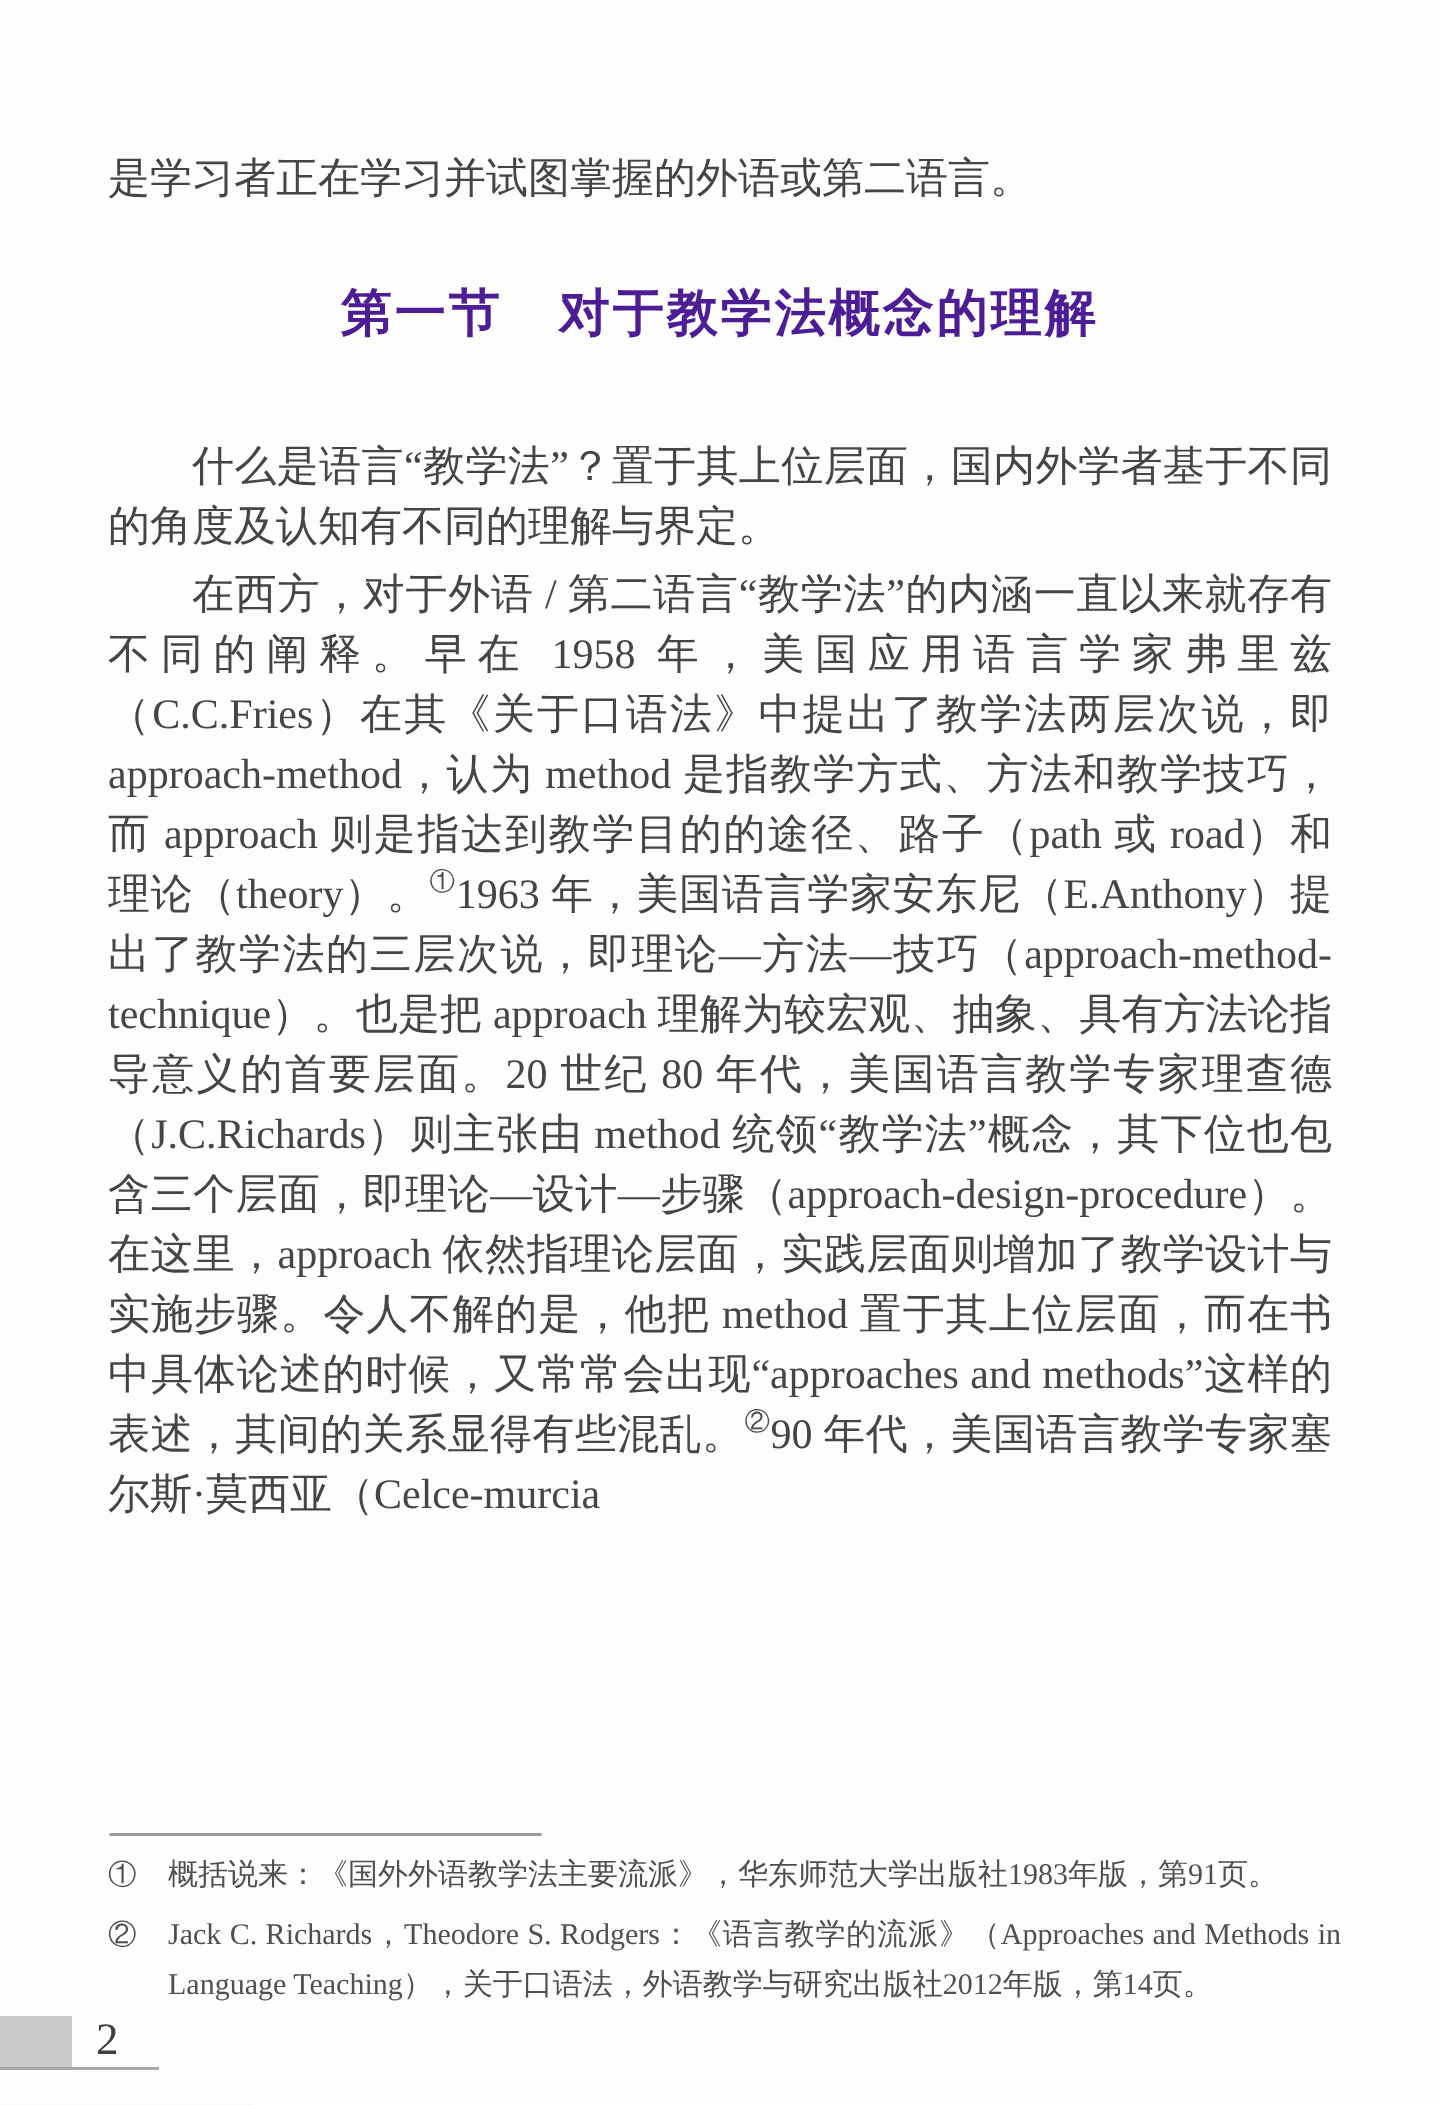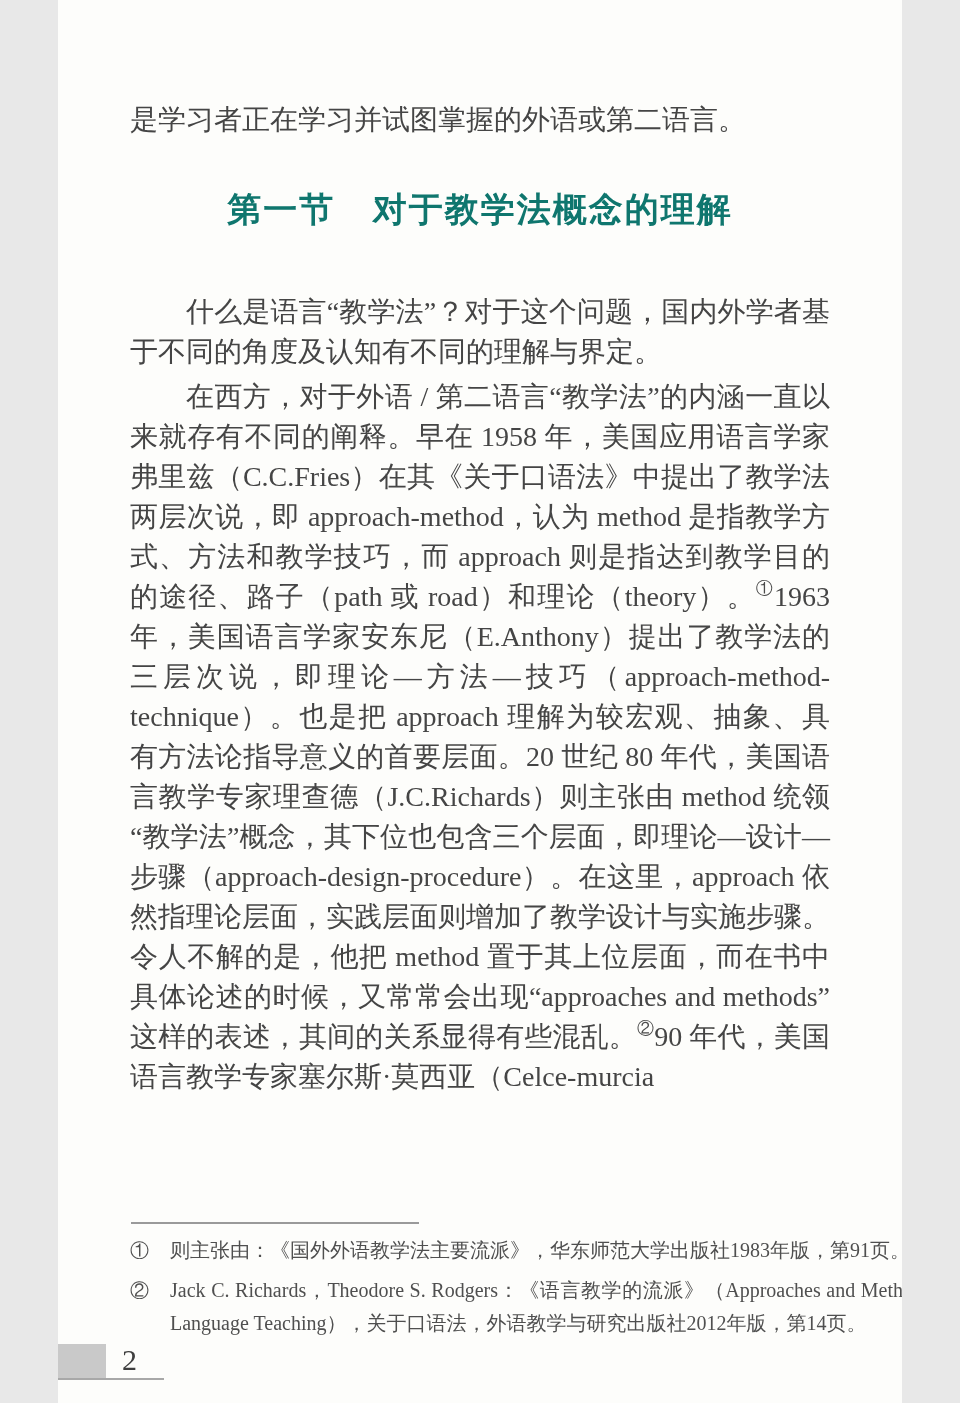--- a/index.html
+++ b/index.html
@@ -1,19 +1,19 @@
 <!DOCTYPE html>
 <html lang="zh"><head>
 <meta charset="utf-8">
 <style>
   html, body { margin: 0; padding: 0; }
   body { background: #e8e8e8; }
   .page {
     position: relative;
-    width: 844px;
+    width: 960px;
     height: 1403px;
     margin: 0 auto;
     background: #fdfdfb;
     overflow: hidden;
     color: #454545;
     font-family: "Liberation Serif", "DejaVu Serif", serif;
   }
   .content {
     padding: 100px 72px 0 72px;
   }
@@ -27,21 +27,21 @@
   .indent { text-indent: 2em; }
   .mb-lg { margin-bottom: 16px; }
   .mb-sm { margin-bottom: 5px; }
   .section-heading {
     margin: 44px 0 58px 0;
     text-align: center;
     font-family: "Liberation Sans", "DejaVu Sans", sans-serif;
     font-weight: 700;
     font-size: 34px;
     line-height: 50px;
-    color: #0f766e;
+    color: #4c1d95;
     letter-spacing: 2px;
   }
   .heading-label { margin-right: 1.1em; }
   .fn-ref {
     font-size: 17px;
     line-height: 0;
     vertical-align: 12px;
     color: #4a4a4a;
   }
   .footnote-divider {
@@ -108,33 +108,33 @@
 
   <main class="content">
 
     <p class="body-text mb-lg">是学习者正在学习并试图掌握的外语或第二语言。</p>
 
 
     <h1 class="section-heading">
       <span class="heading-label">第一节</span><span class="heading-title">对于教学法概念的理解</span>
     </h1>
 
-    <p class="body-text indent mb-sm">什么是语言“教学法”？对于这个问题，国内外学者基于不同的角度及认知有不同的理解与界定。</p>
+    <p class="body-text indent mb-sm">什么是语言“教学法”？置于其上位层面，国内外学者基于不同的角度及认知有不同的理解与界定。</p>
 
     <p class="body-text indent"><span>在西方，对于外语 / 第二语言“教学法”的内涵一直以来就存有不同的阐释。早在 1958 年，美国应用语言学家弗里兹（C.C.Fries）在其《关于口语法》中提出了教学法两层次说，即 approach-method，认为 method 是指教学方式、方法和教学技巧，而 approach 则是指达到教学目的的途径、路子（path 或 road）和理论（theory）。</span><sup class="fn-ref">①</sup><span>1963 年，美国语言学家安东尼（E.Anthony）提出了教学法的三层次说，即理论—方法—技巧（approach-method-technique）。也是把 approach 理解为较宏观、抽象、具有方法论指导意义的首要层面。20 世纪 80 年代，美国语言教学专家理查德（J.C.Richards）则主张由 method 统领“教学法”概念，其下位也包含三个层面，即理论—设计—步骤（approach-design-procedure）。在这里，approach 依然指理论层面，实践层面则增加了教学设计与实施步骤。令人不解的是，他把 method 置于其上位层面，而在书中具体论述的时候，又常常会出现“approaches and methods”这样的表述，其间的关系显得有些混乱。</span><sup class="fn-ref">②</sup><span>90 年代，美国语言教学专家塞尔斯·莫西亚（Celce-murcia</span></p>
 
   </main>
 
   <div class="footnote-divider"></div>
 
   <section class="footnotes">
 
     <div class="footnote">
       <span class="fn-mark">①</span>
-      <span class="fn-text">则主张由：《国外外语教学法主要流派》，华东师范大学出版社1983年版，第91页。</span>
+      <span class="fn-text">概括说来：《国外外语教学法主要流派》，华东师范大学出版社1983年版，第91页。</span>
     </div>
 
     <div class="footnote">
       <span class="fn-mark">②</span>
       <span class="fn-text">Jack C. Richards，Theodore S. Rodgers：《语言教学的流派》（Approaches and Methods in Language Teaching），关于口语法，外语教学与研究出版社2012年版，第14页。</span>
     </div>
 
   </section>
 
   <footer class="page-footer">

